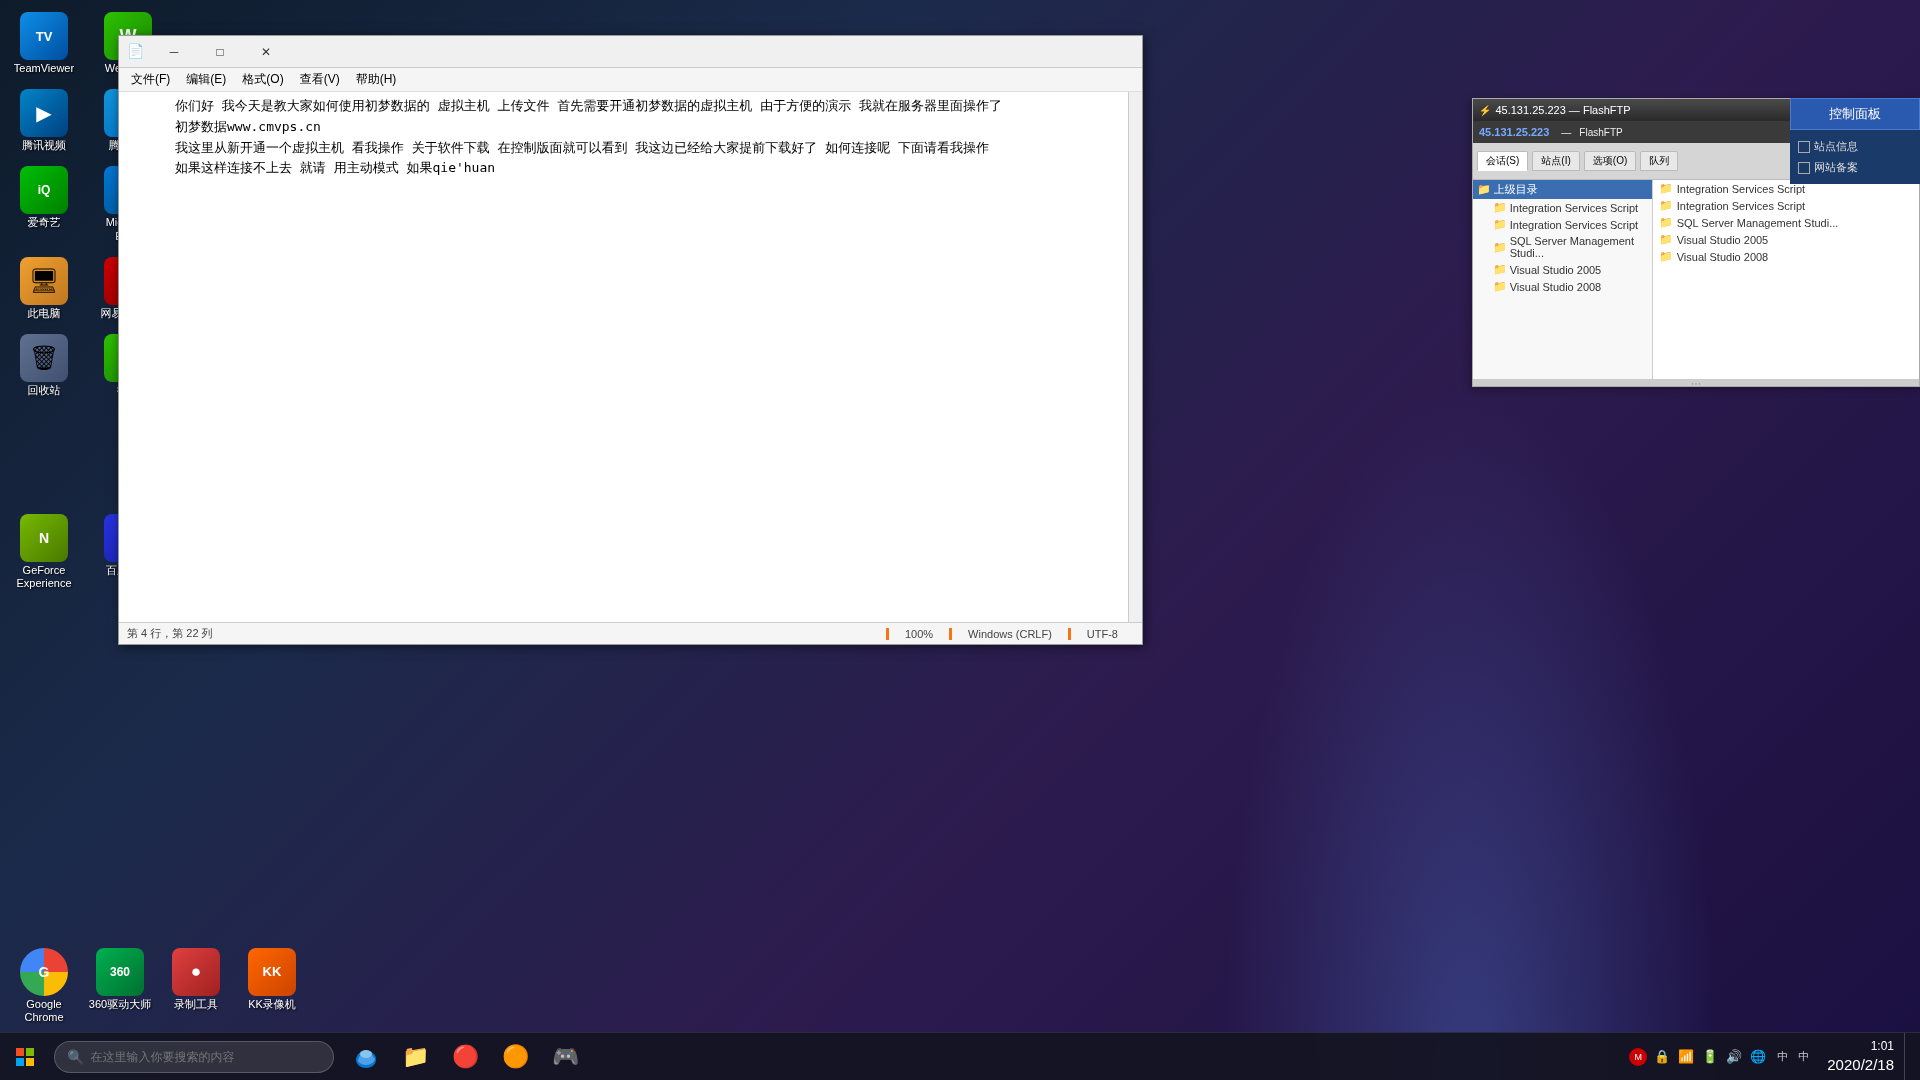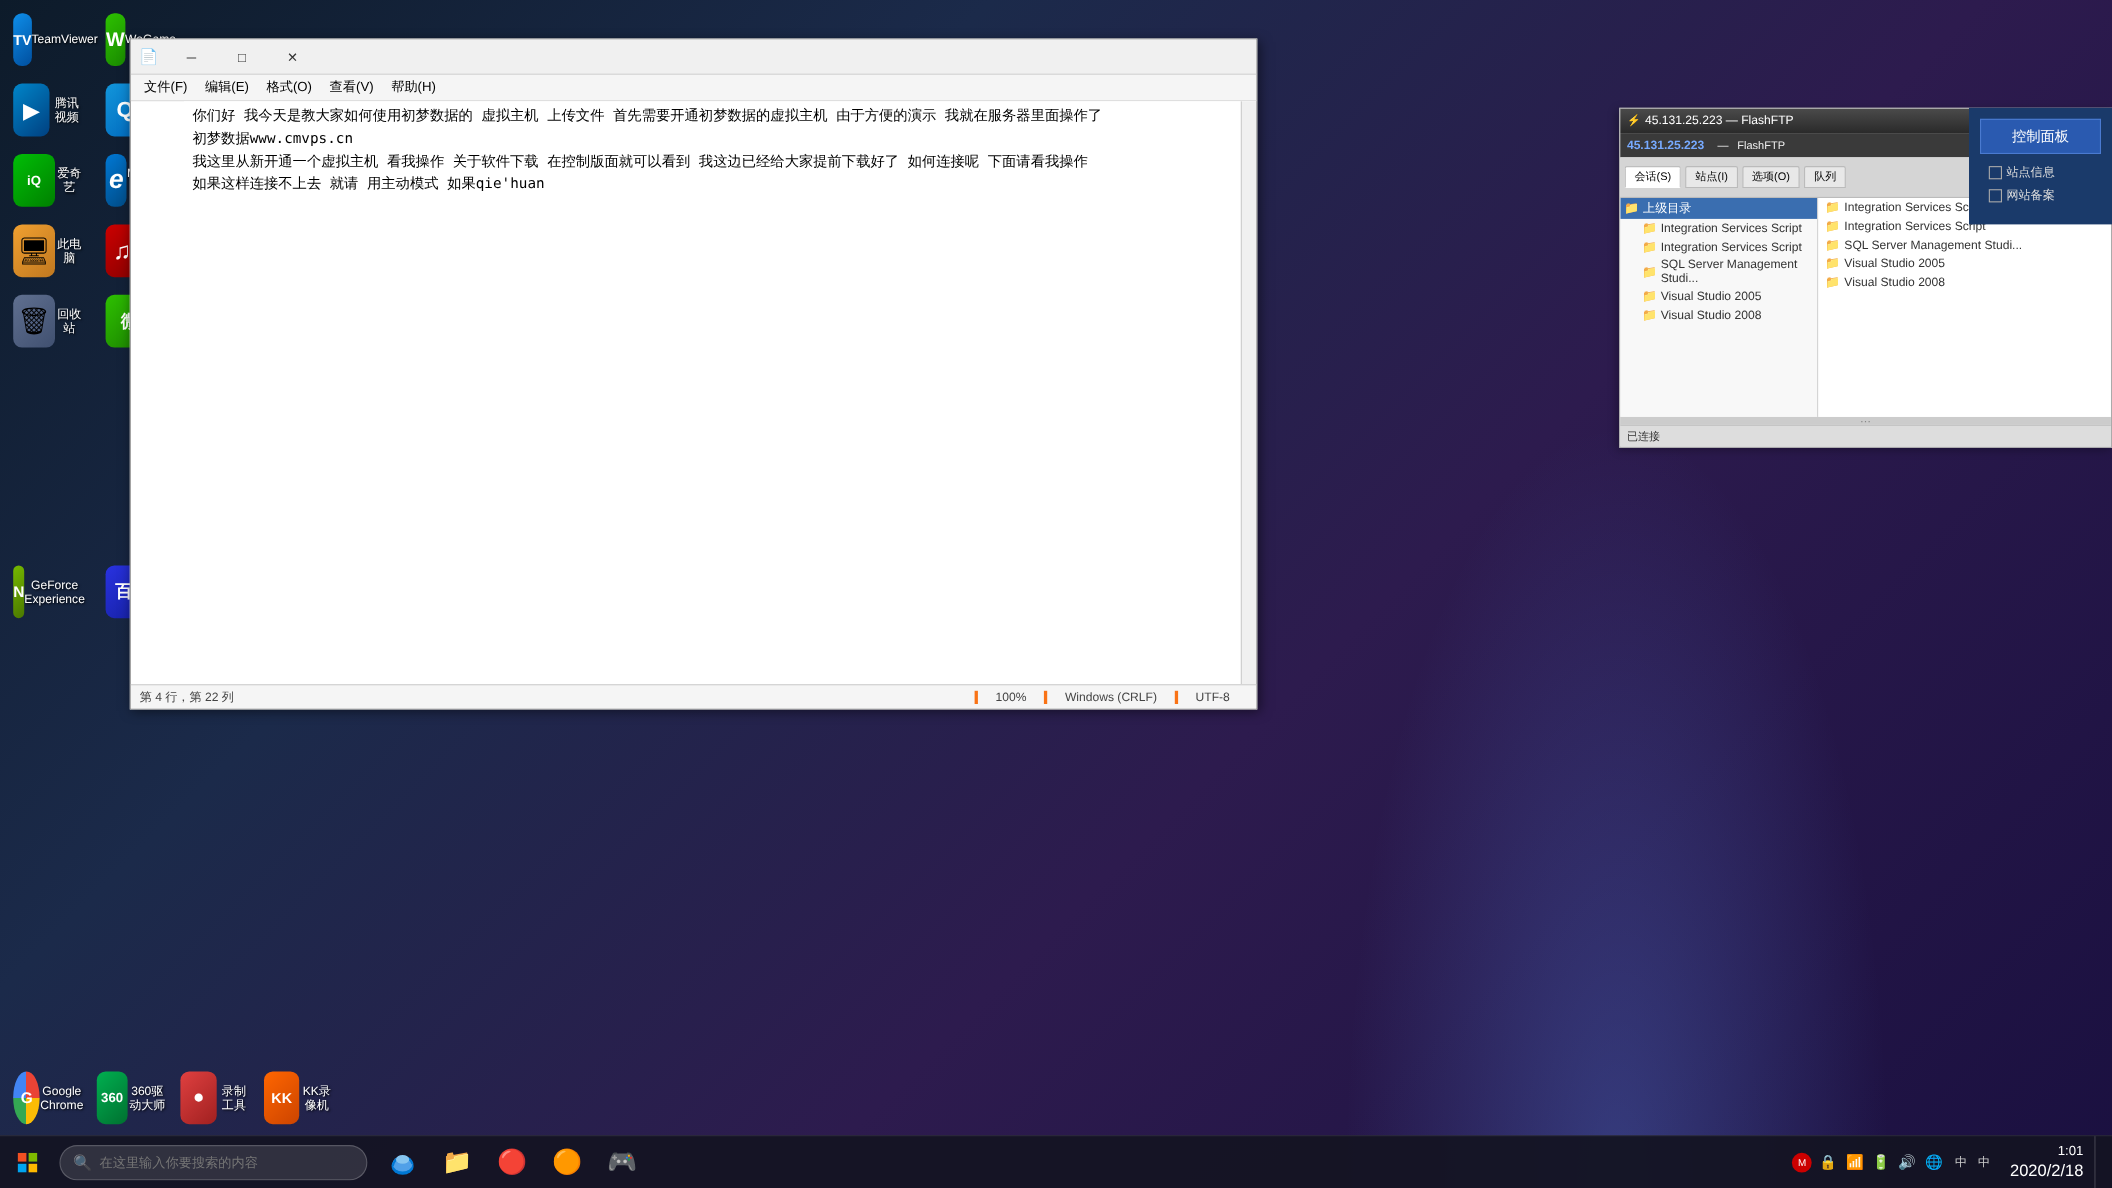--- a/index.html
+++ b/index.html
@@ -27,20 +27,21 @@
       bottom: 0;
       right: 200px;
       width: 500px;
       height: 700px;
       background: radial-gradient(ellipse at center bottom, rgba(100,150,255,0.3) 0%, transparent 70%);
       pointer-events: none;
     }
 
     .icon-item {
       display: flex;
+      flex-direction: column;
       align-items: center;
       width: 72px;
       cursor: pointer;
       padding: 4px;
       border-radius: 4px;
     }
 
     .icon-img {
       width: 48px;
       height: 48px;
@@ -742,26 +743,23 @@
           <span>📁</span>
           <span>Visual Studio 2008</span>
         </div>
       </div>
     </div>
 
     <div style="height:6px;background:#ccc;cursor:ns-resize;display:flex;align-items:center;justify-content:center;">
       <span style="color:#888;font-size:10px;">⋯</span>
     </div>
 
-    <div class="ftp-status-bar">
-      <span>已连接</span>
-    </div>
   </div>
 
-  <div style="position:absolute;top:98px;right:0;width:130px;background:#1a3a6a;padding:10px;z-index:90;">
+  <div style="position:absolute;top:98px;right:0;width:130px;background:#1a3a6a;padding:0;z-index:90;">
     <div style="background:#2a5ab0;color:white;font-size:13px;text-align:center;padding:6px;cursor:pointer;border:1px solid #4a7ad0;">
       <span>控制面板</span>
     </div>
     <div style="padding:6px;">
       <div style="display:flex;align-items:center;gap:4px;color:#ddd;font-size:11px;padding:3px 2px;cursor:pointer;">
         <span style="width:12px;height:12px;border:1px solid #aaa;display:inline-block;background:transparent;"></span>
         <span>站点信息</span>
       </div>
       <div style="display:flex;align-items:center;gap:4px;color:#ddd;font-size:11px;padding:3px 2px;cursor:pointer;">
         <span style="width:12px;height:12px;border:1px solid #aaa;display:inline-block;background:transparent;"></span>

